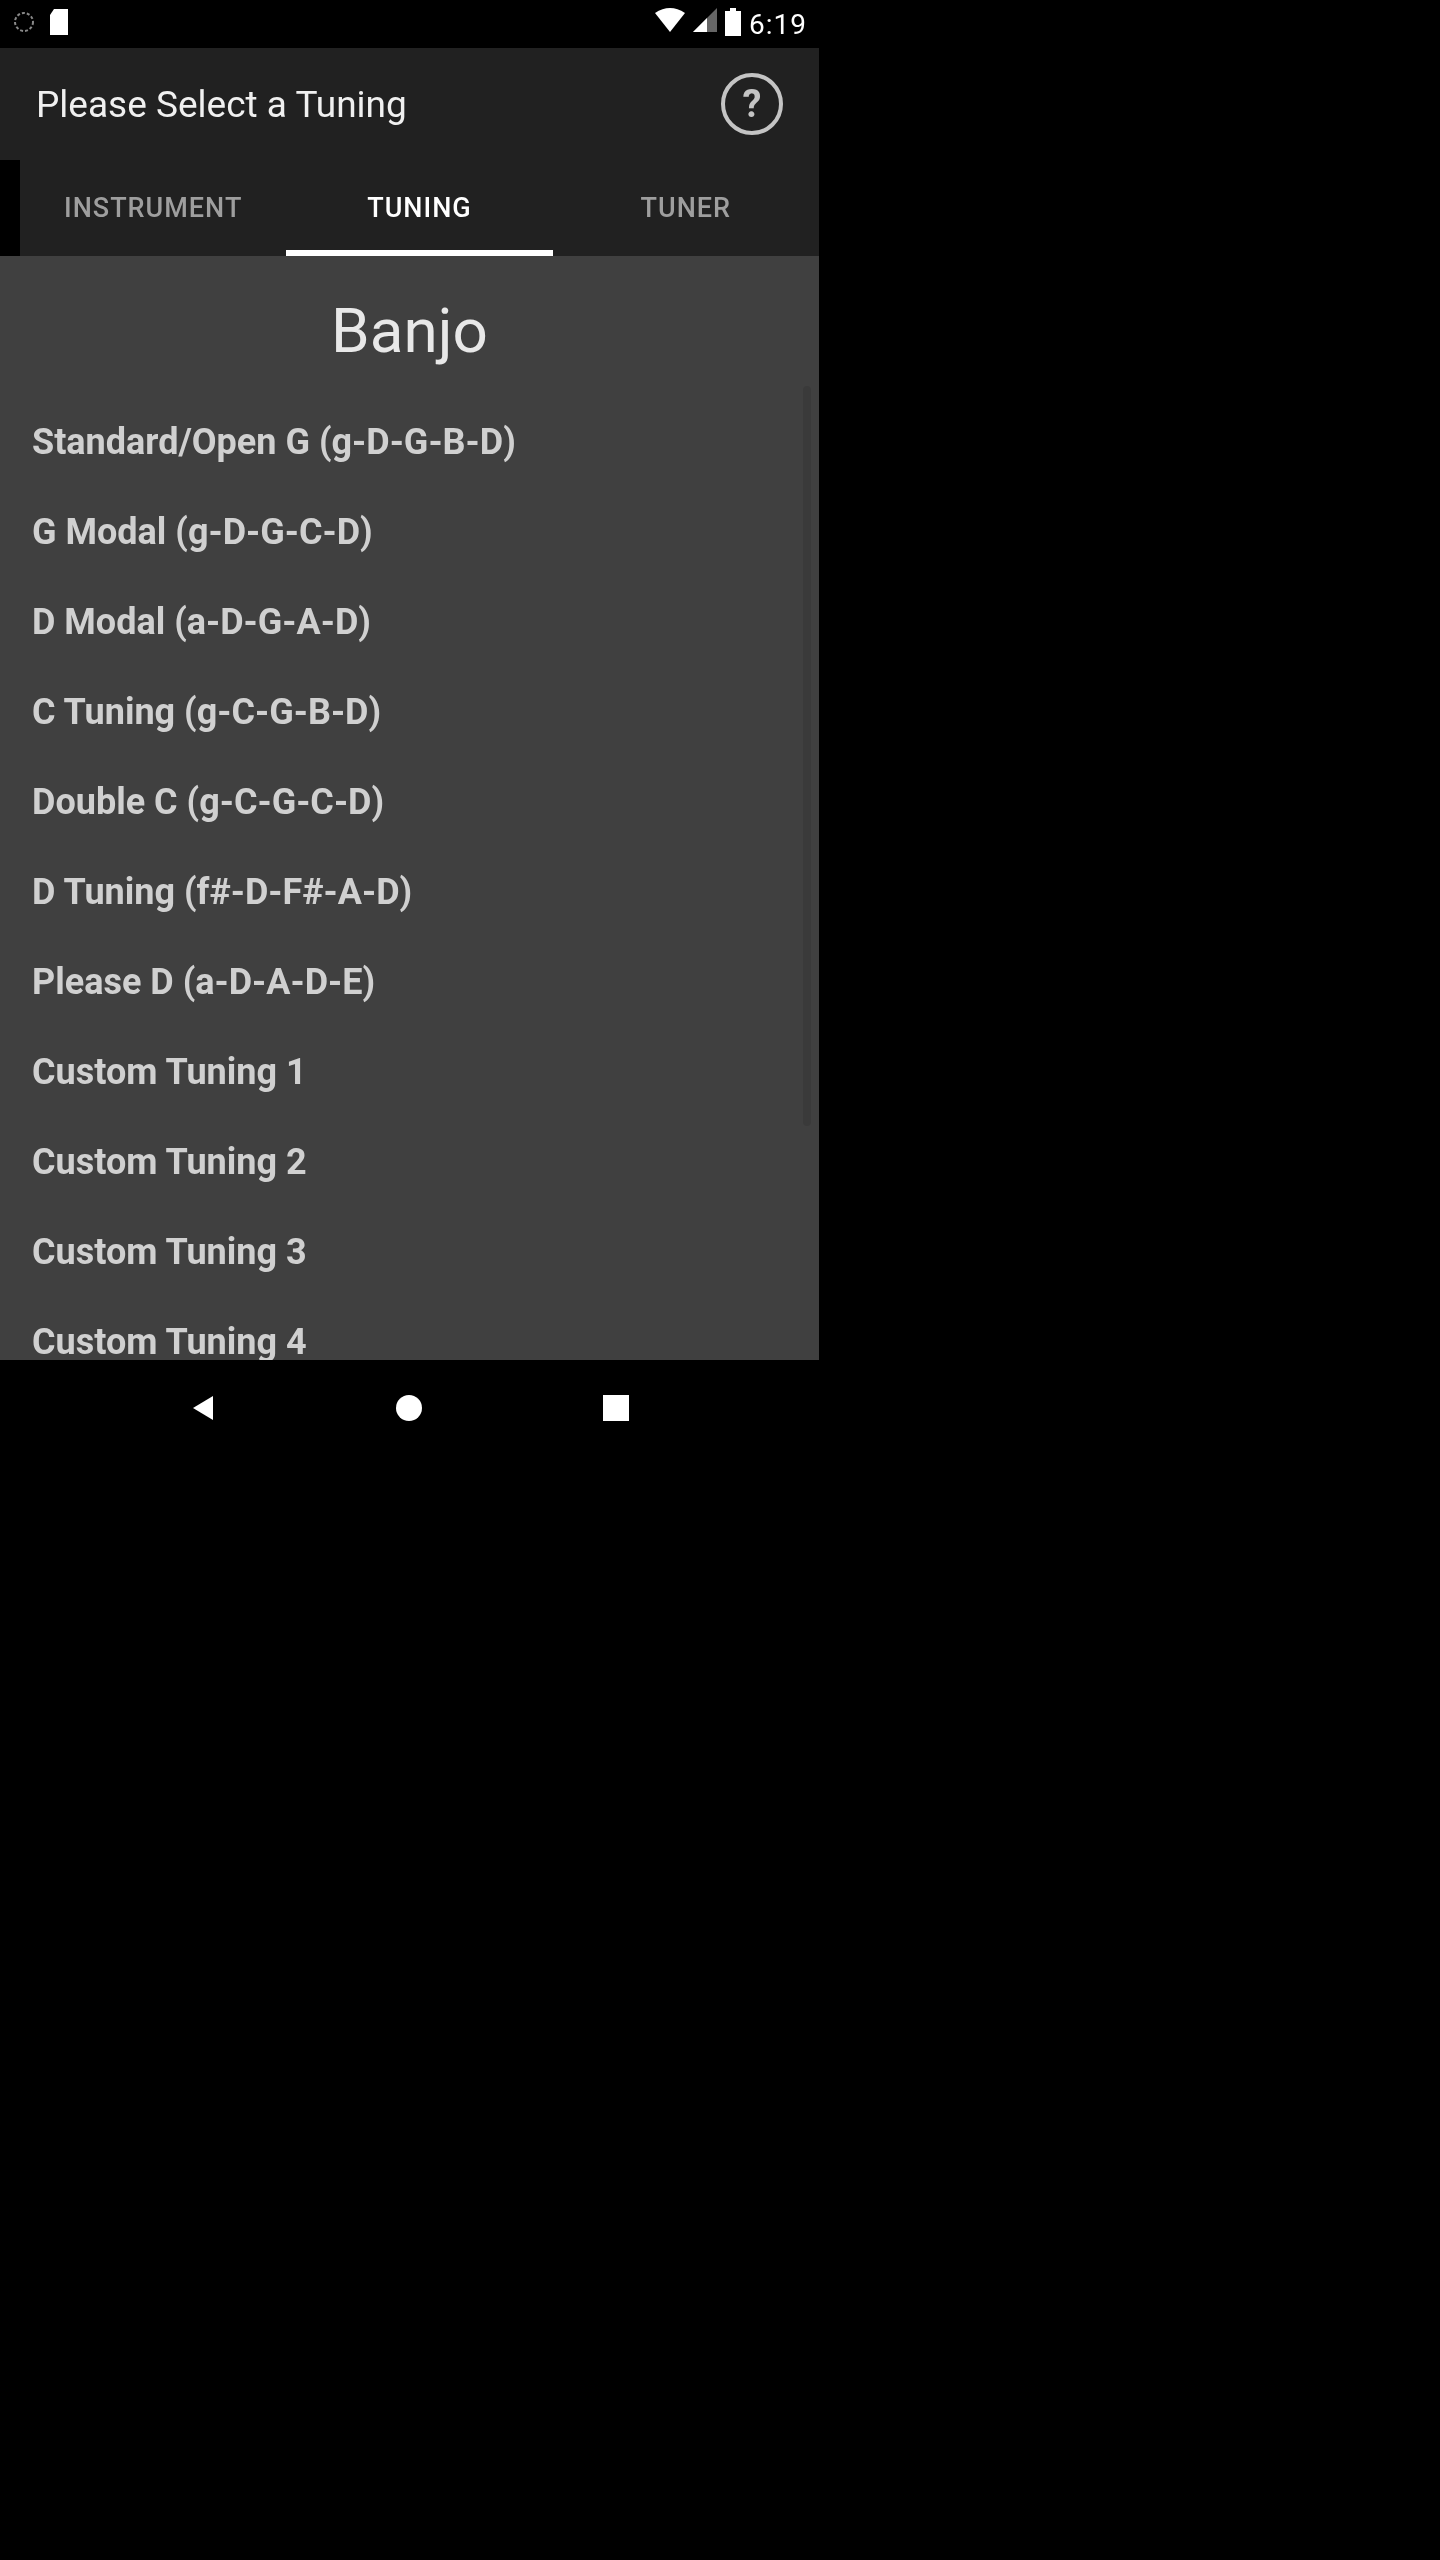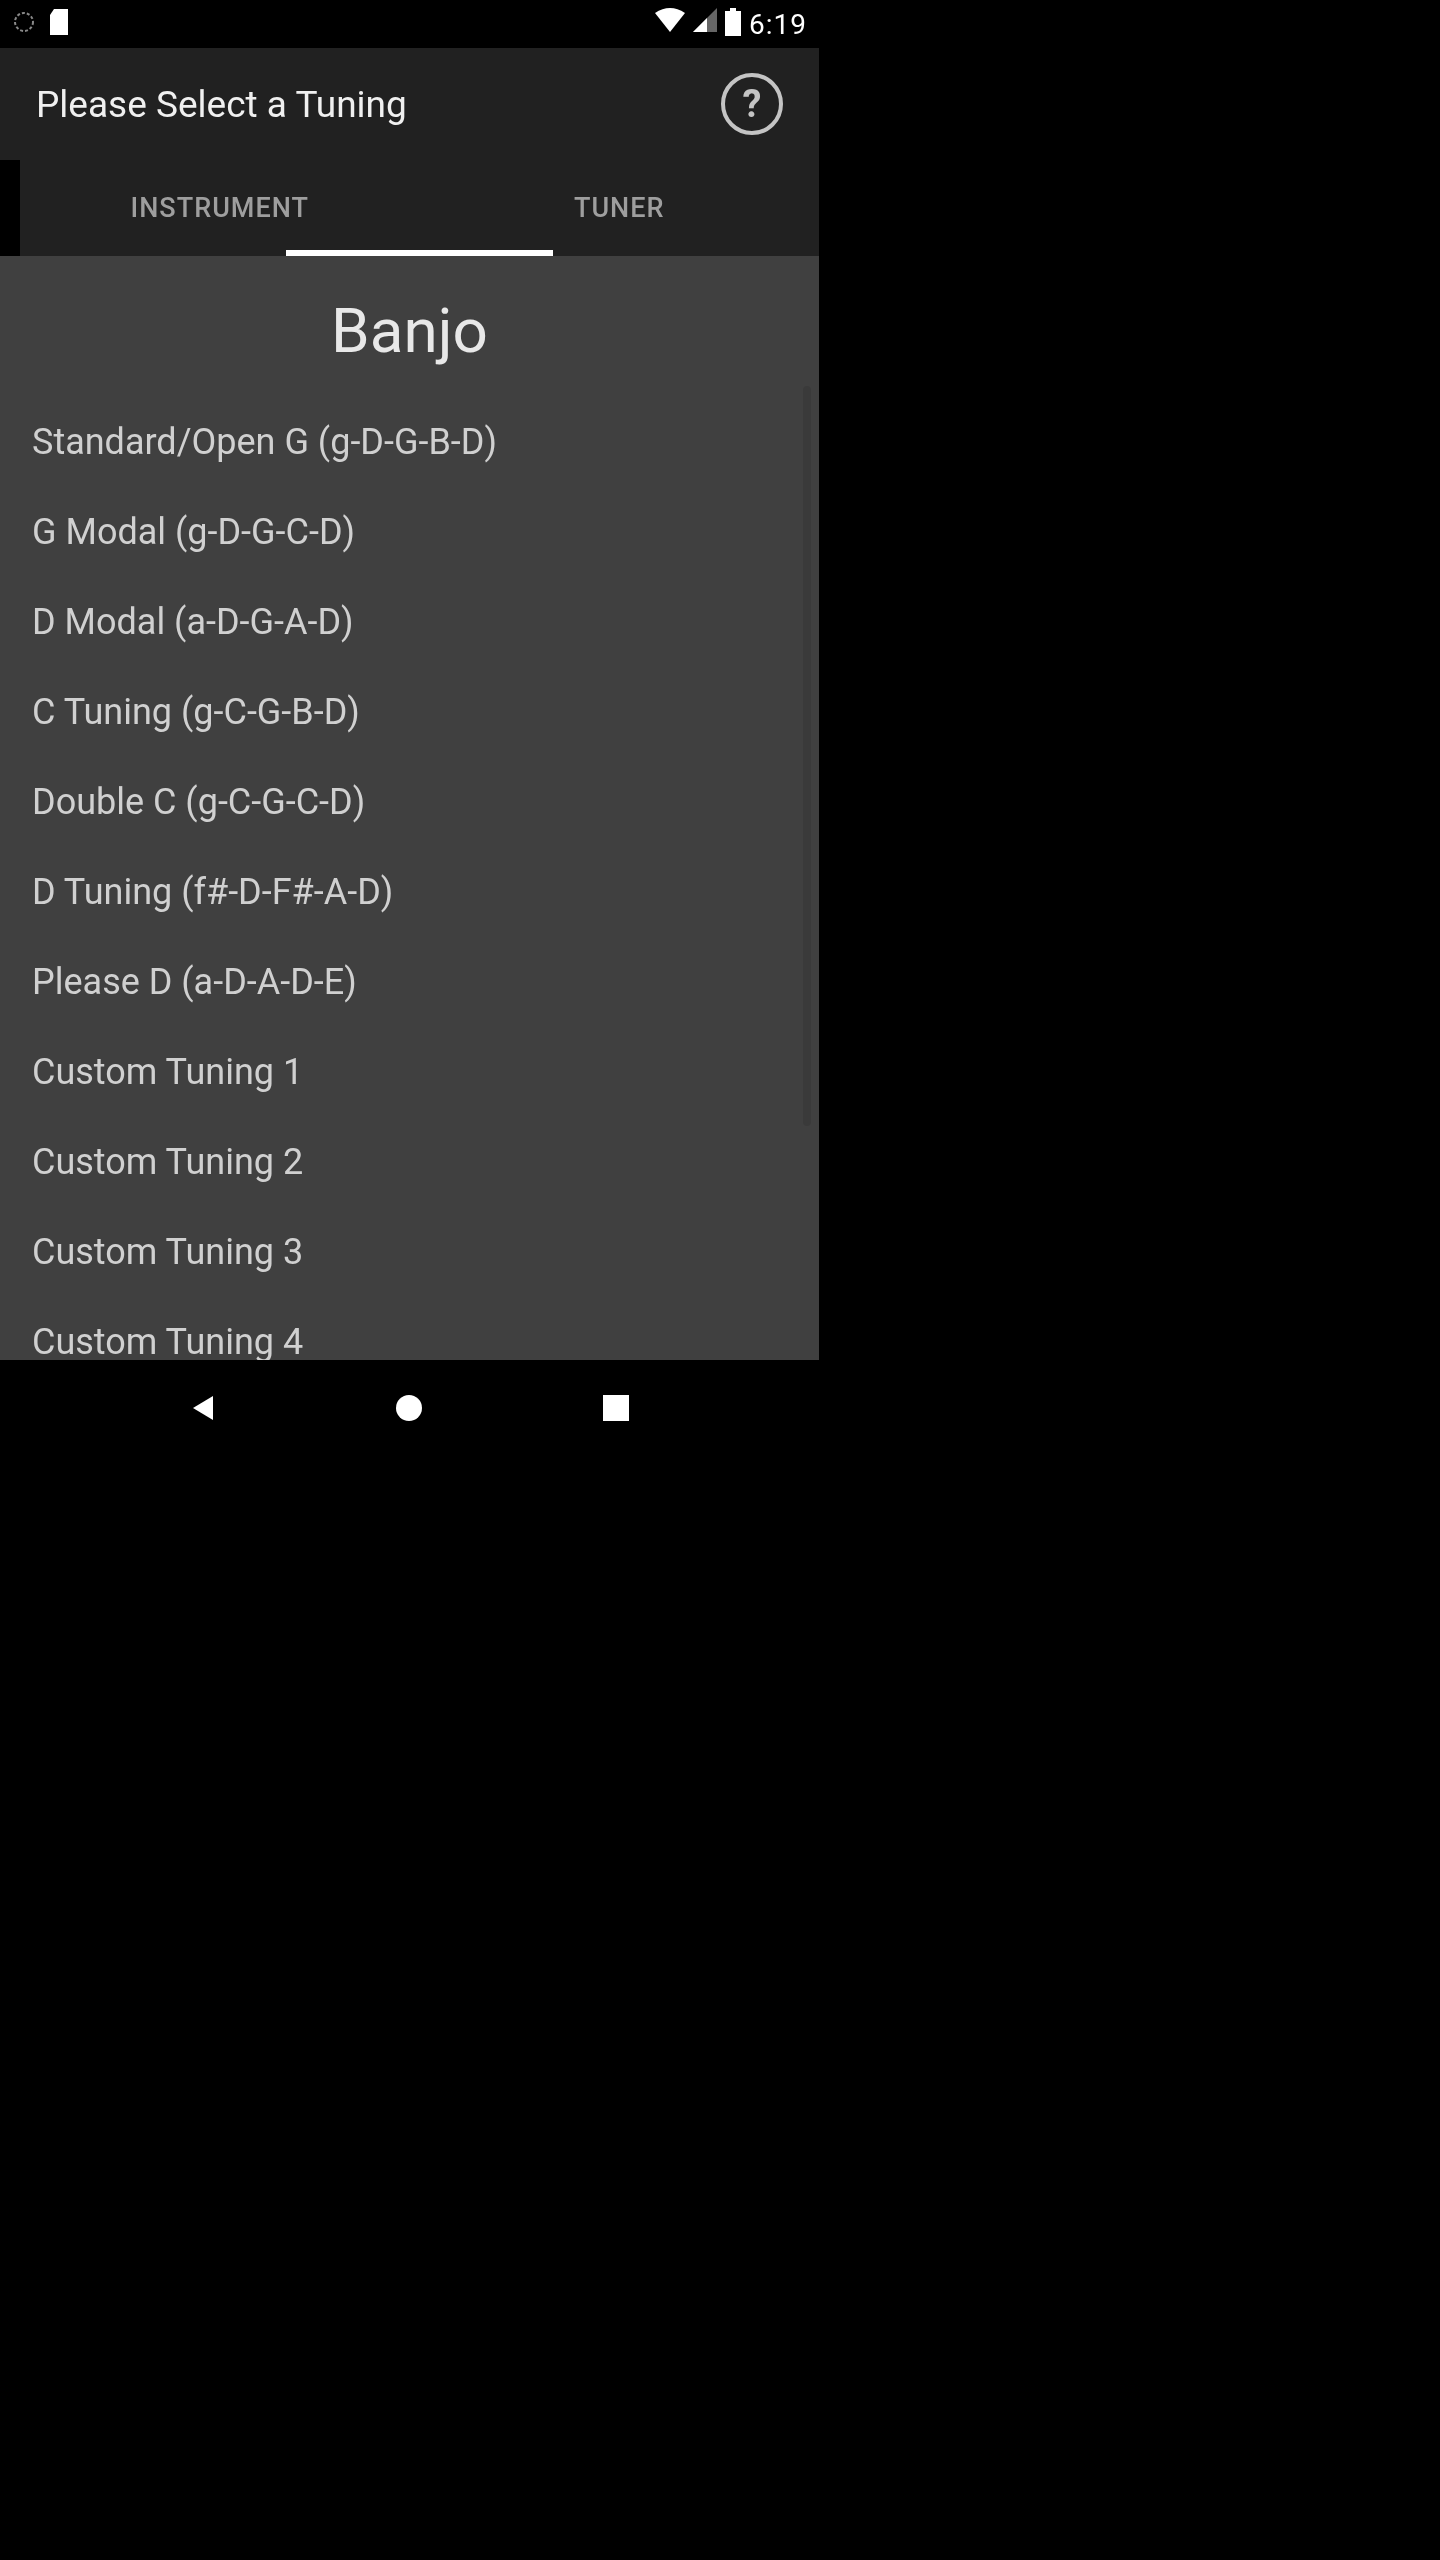--- a/index.html
+++ b/index.html
@@ -107,21 +107,21 @@
       font-size: 62px;
       font-weight: 400;
       padding: 38px 0 30px 0;
     }
     .tuning-list {
       padding: 0 32px;
     }
     .tuning-item {
       color: #d0d0d0;
       font-size: 36px;
-      font-weight: 400;
+      font-weight: 700;
       padding: 24px 0;
       cursor: pointer;
     }
     .scrollbar-track {
       position: absolute;
       right: 8px;
       top: 130px;
       width: 8px;
       height: 740px;
       background: #3a3a3a;
@@ -188,20 +188,21 @@
 
 <div class="toolbar">
   <div class="toolbar-title">Please Select a Tuning</div>
   <div class="help-btn">
     <span>?</span>
   </div>
 </div>
 
 <div class="tabs">
   <div class="tab">INSTRUMENT</div>
+  <div class="tab active">TUNING</div>
   <div class="tab">TUNER</div>
   <div class="tab-indicator"></div>
 </div>
 
 <div class="content">
   <div class="instrument-title">Banjo</div>
   <div class="tuning-list">
     <div class="tuning-item">Standard/Open G (g-D-G-B-D)</div>
     <div class="tuning-item">G Modal (g-D-G-C-D)</div>
     <div class="tuning-item">D Modal (a-D-G-A-D)</div>

